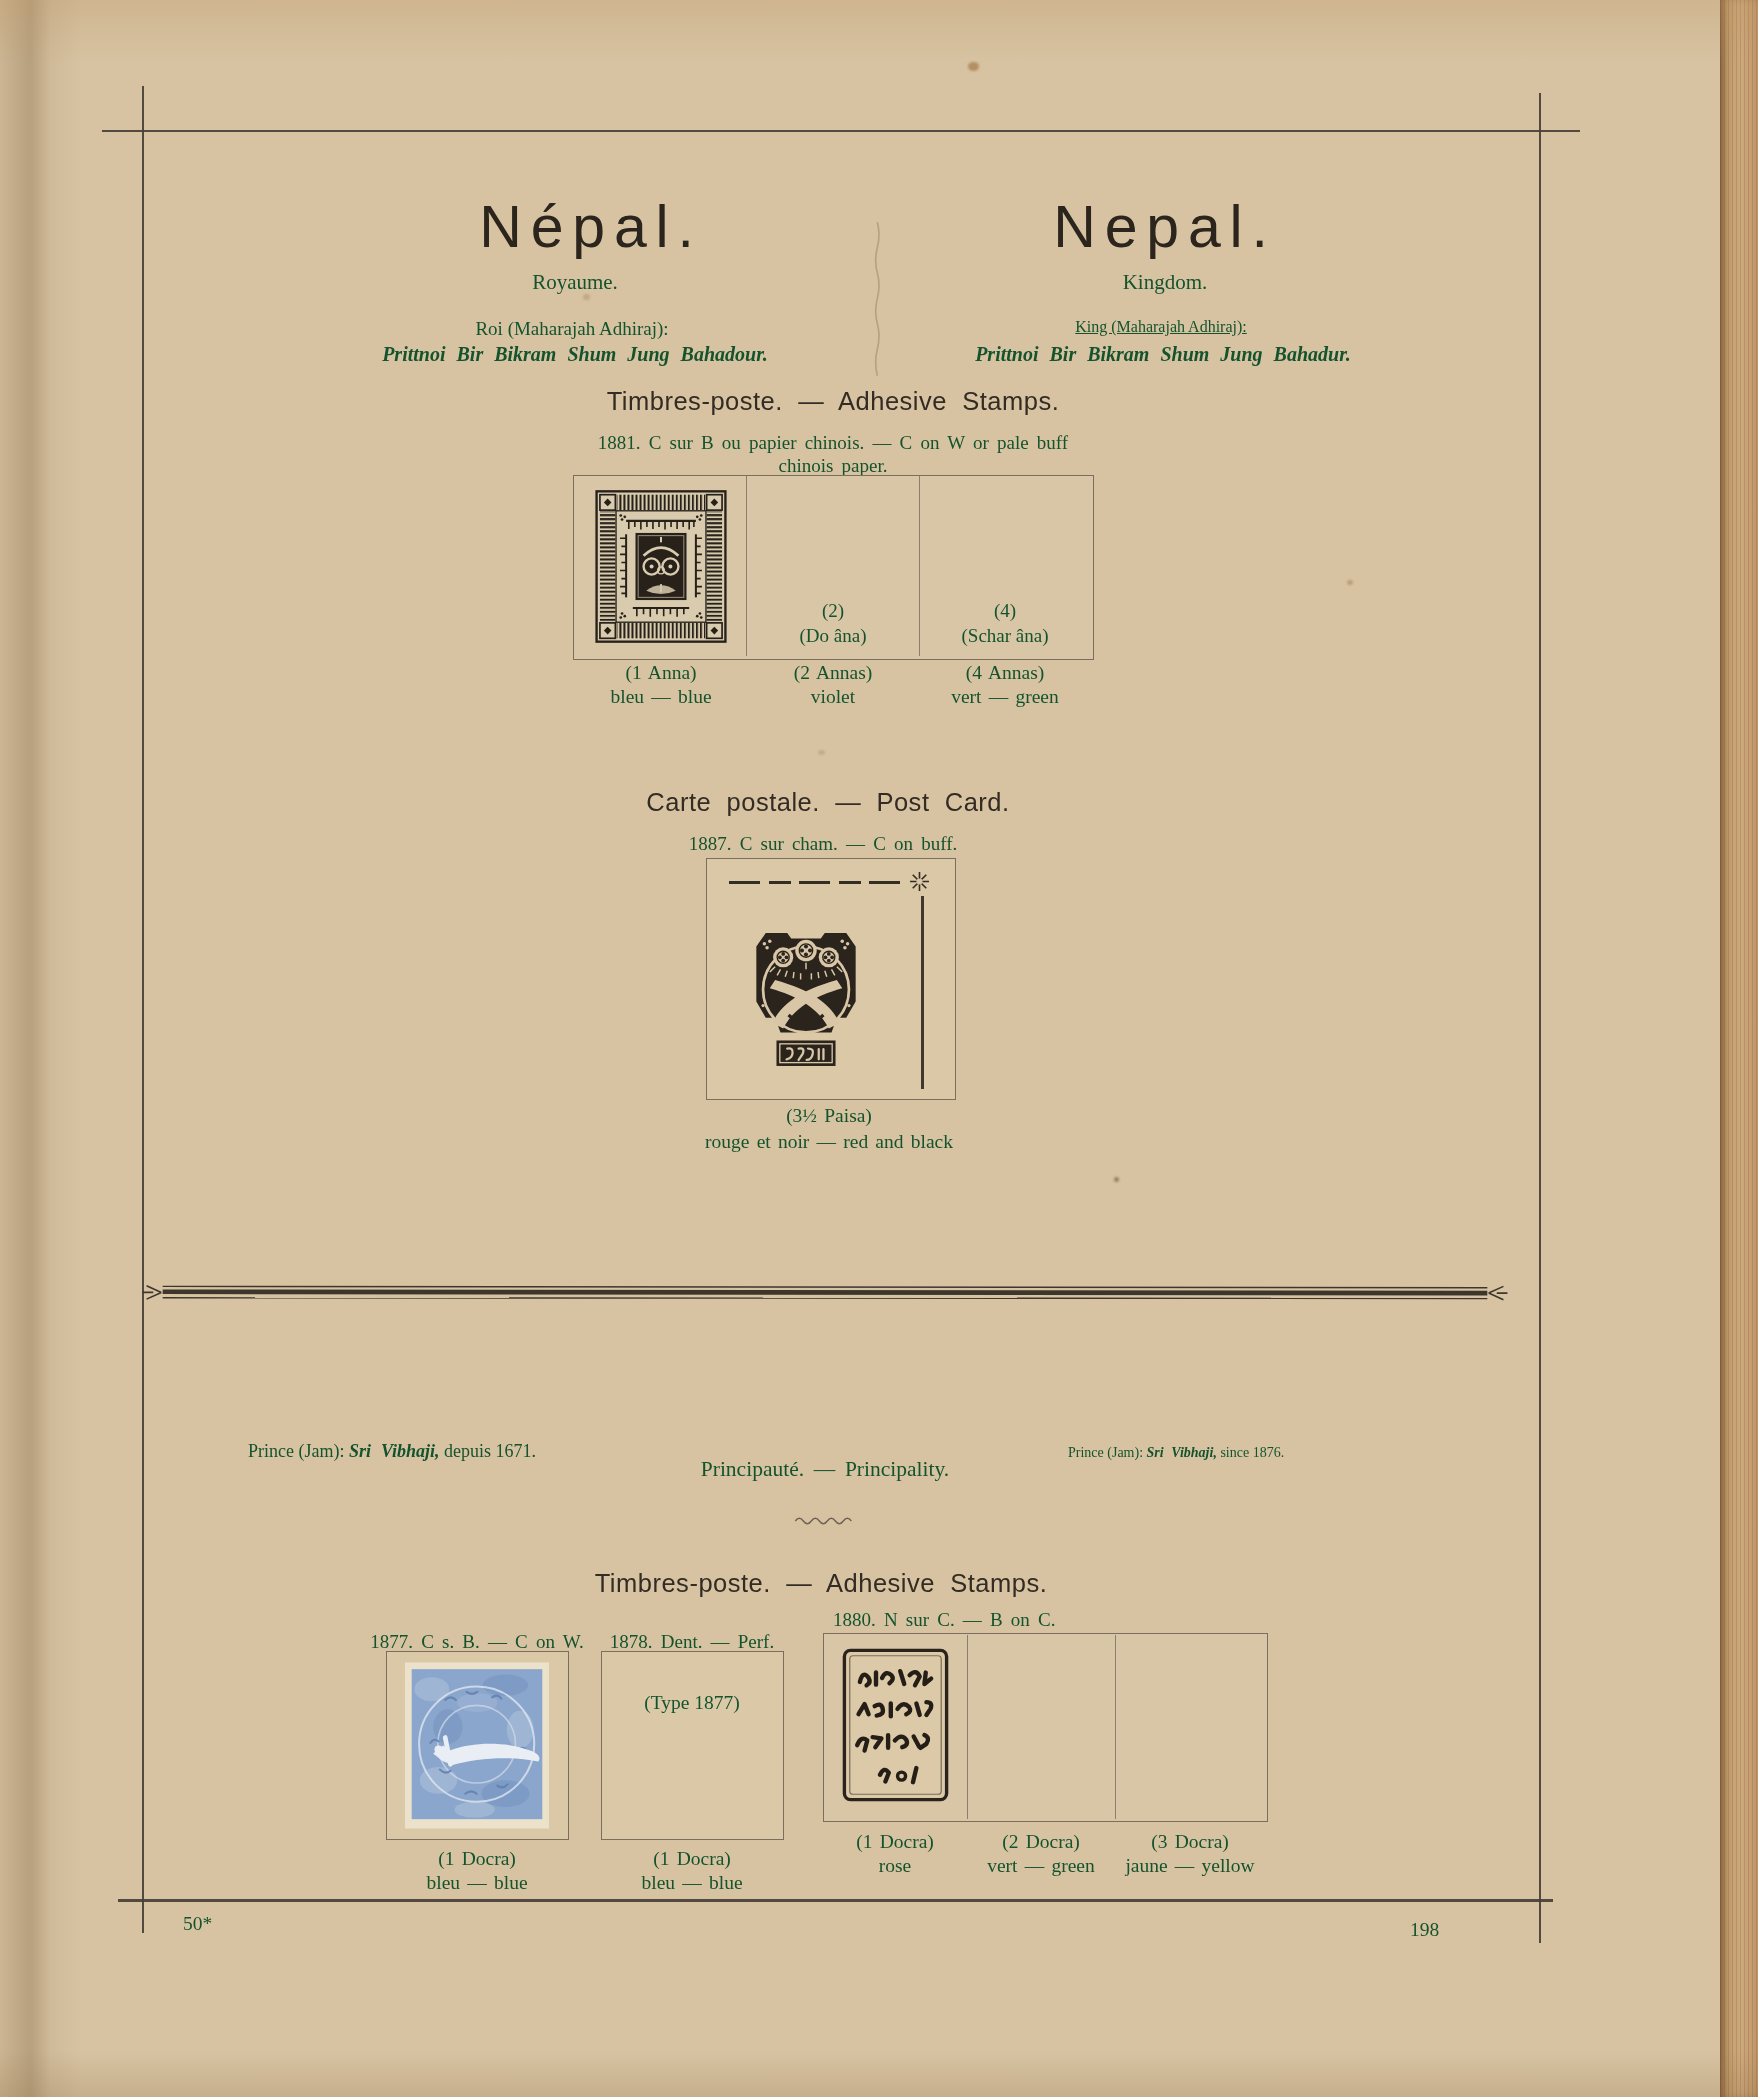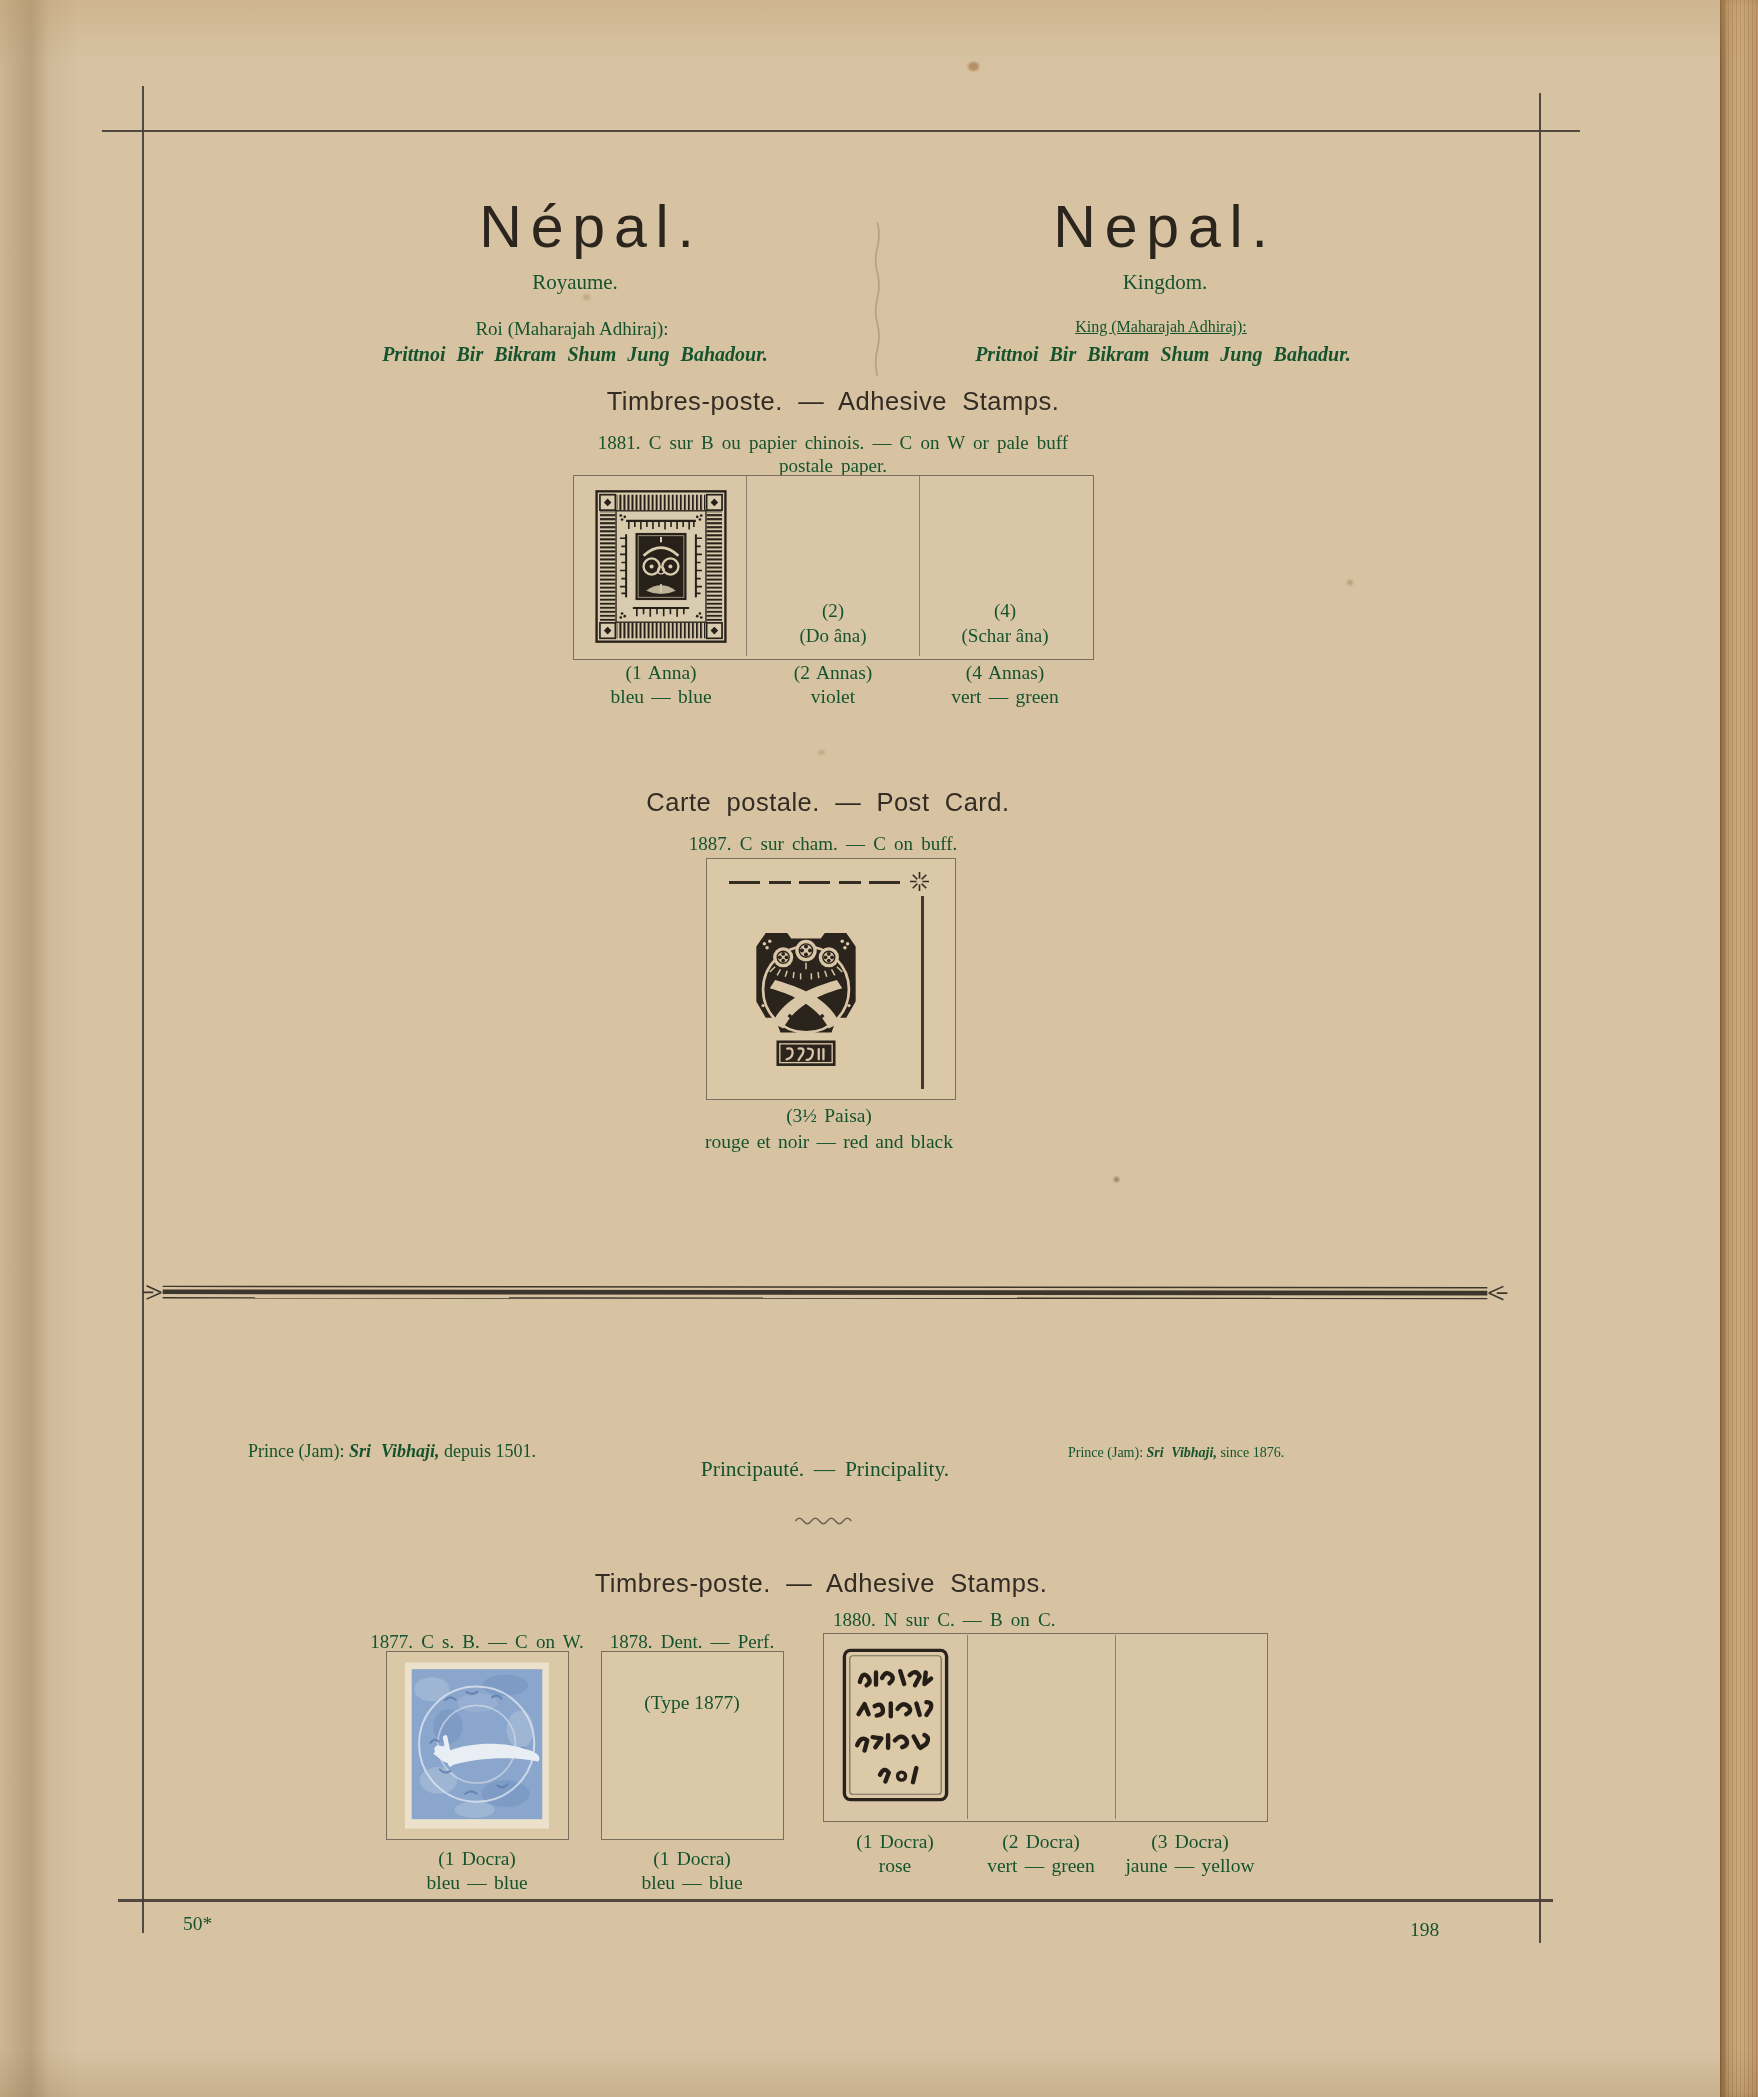--- a/index.html
+++ b/index.html
@@ -75,21 +75,21 @@
 
   <div class="ctr serif" style="left:572px;top:318px;font-size:19px;">Roi (Maharajah Adhiraj):</div>
   <div class="ctr serif" style="left:1161px;top:318px;font-size:16px;text-decoration:underline;">King (Maharajah Adhiraj):</div>
 
   <div class="ctr serif ruler-name" style="left:575px;top:343px;font-size:20px;">Prittnoi Bir Bikram Shum Jung Bahadour.</div>
   <div class="ctr serif ruler-name" style="left:1163px;top:343px;font-size:20px;">Prittnoi Bir Bikram Shum Jung Bahadur.</div>
 
   <div class="ctr sans heading" style="left:833px;top:387px;">Timbres-poste. — Adhesive Stamps.</div>
 
   <div class="ctr serif caption" style="left:833px;top:432px;">1881. C sur B ou papier chinois. — C on W or pale buff</div>
-  <div class="ctr serif caption" style="left:833px;top:455px;">postale paper.</div>
+  <div class="ctr serif caption" style="left:833px;top:455px;">chinois paper.</div>
 
   <div class="tbl" style="left:573px;top:475px;width:519px;height:183px;"></div>
   <div class="tbl-div" style="left:746px;top:476px;height:180px;"></div>
   <div class="tbl-div" style="left:919px;top:476px;height:180px;"></div>
 
   <svg class="abs" style="left:595px;top:490px;" width="132" height="153" viewBox="0 0 196 228">
     <defs>
       <pattern id="vh" width="6" height="6" patternUnits="userSpaceOnUse">
         <rect width="6" height="6" fill="#d8cbae"></rect>
           <rect width="3" height="6" fill="#27211a"></rect>
@@ -244,21 +244,21 @@
       <line x1="36" y1="11" x2="2010" y2="13" stroke-width="2"></line>
       <line x1="36" y1="19" x2="2010" y2="21" stroke-width="7"></line>
       <line x1="36" y1="28" x2="2010" y2="29" stroke-width="2"></line>
       <path d="M34,20 l-22,-10 M34,20 l-22,10 M6,20 h16" stroke-width="2.4" fill="none"></path>
       <path d="M2012,21 l22,-10 M2012,21 l22,10 M2024,21 h16" stroke-width="2.4" fill="none"></path>
     </g>
   </svg>
 
 
   <div class="abs serif" style="left:248px;top:1441px;font-size:18px;white-space:nowrap;">
-    <span>Prince (Jam): </span><span class="ruler-name">Sri Vibhaji,</span><span> depuis 1501.</span>
+    <span>Prince (Jam): </span><span class="ruler-name">Sri Vibhaji,</span><span> depuis 1671.</span>
   </div>
   <div class="abs serif" style="left:1068px;top:1445px;font-size:14px;white-space:nowrap;">
     <span>Prince (Jam): </span><span class="ruler-name">Sri Vibhaji,</span><span> since 1876.</span>
   </div>
 
   <div class="ctr serif" style="left:825px;top:1457px;font-size:21.5px;word-spacing:.2em;">Principauté. — Principality.</div>
 
   <svg class="abs" style="left:794px;top:1515px;" width="64" height="10.7" viewBox="0 0 96 16">
     <path d="M2,9 q6,-8 12,0 t12,0 t12,0 t12,0 t12,0 t12,0 t12,0" fill="none" stroke="#6f6355" stroke-width="2.2"></path>
   </svg>

